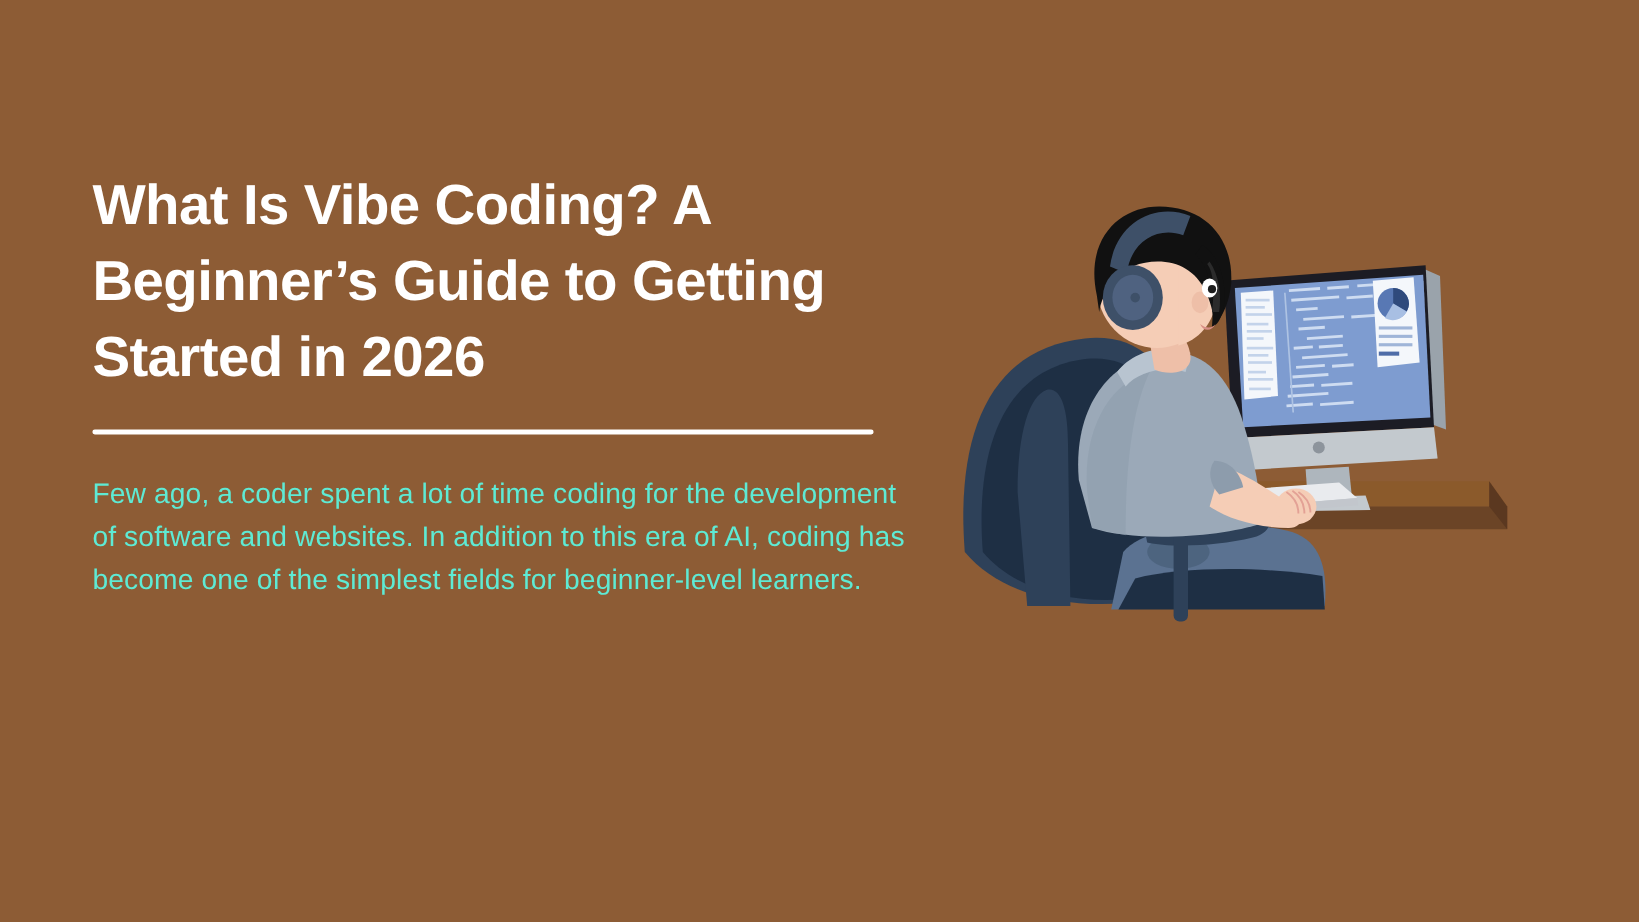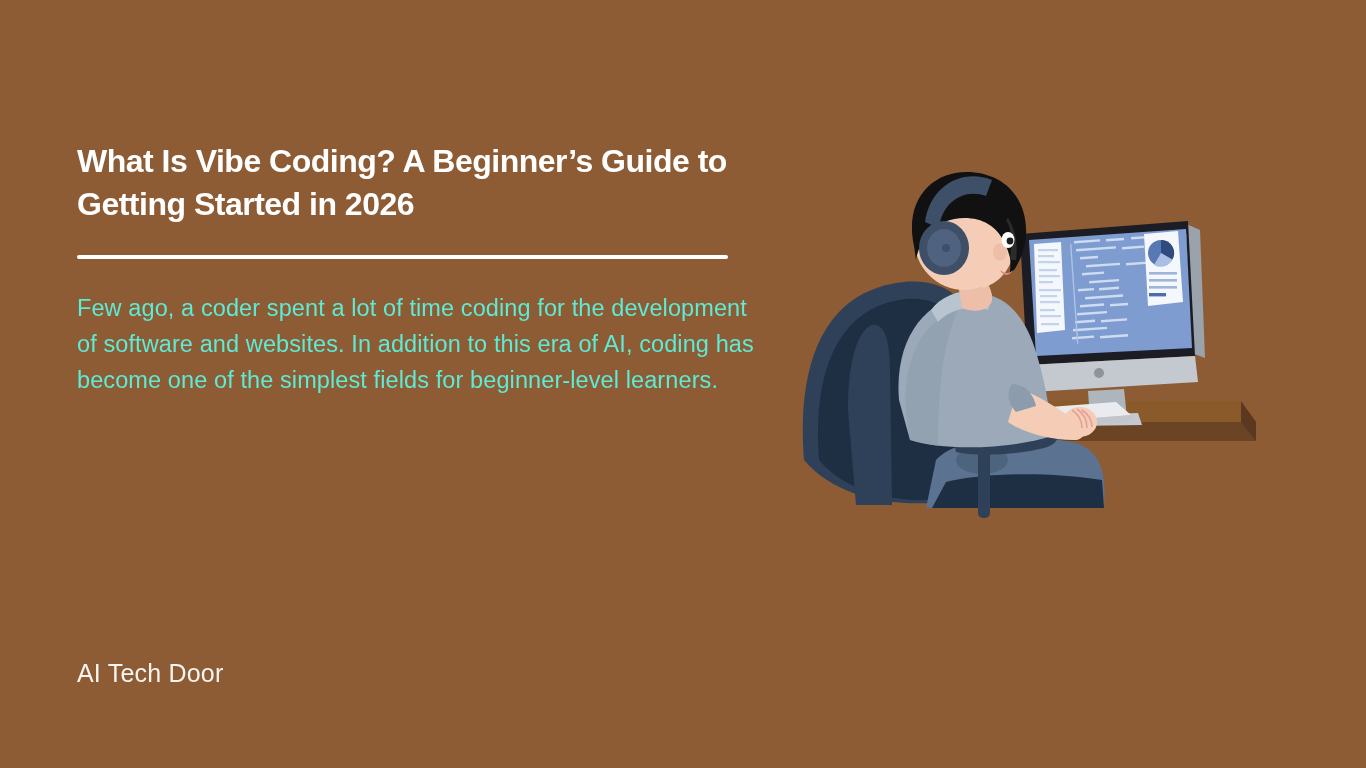--- a/index.html
+++ b/index.html
@@ -28,21 +28,21 @@
     position: absolute;
     left: 77px;
     top: 140px;
     width: 700px;
   }
 
   #headline {
     margin: 0;
     color: #ffffff;
     font-family: "Liberation Sans", sans-serif;
-    font-size: 32px;
+    font-size: 47px;
     line-height: 1.34;
     font-weight: 700;
     letter-spacing: -0.5px;
     width: 665px;
   }
 
   #divider {
     width: 651px;
     height: 4px;
     background: #ffffff;
@@ -92,21 +92,20 @@
 
   <div id="text-column">
 
     <h1 id="headline">What Is Vibe Coding? A Beginner’s Guide to Getting Started in 2026</h1>
 
     <div id="divider"></div>
 
     <p id="subhead">Few ago, a coder spent a lot of time coding for the development of software and websites. In addition to this era of AI, coding has become one of the simplest fields for beginner-level learners.</p>
   </div>
 
-  <div id="brand">AI Tech Door</div>
 
   <div id="illustration">
     <svg viewBox="0 0 480 380" xmlns="http://www.w3.org/2000/svg">
       <defs>
         <clipPath id="screenClip">
           <polygon points="243,80 400,69 406,188 250,196"></polygon>
         </clipPath>
         <clipPath id="bottomClip">
           <rect x="0" y="0" width="480" height="365"></rect>
         </clipPath>

